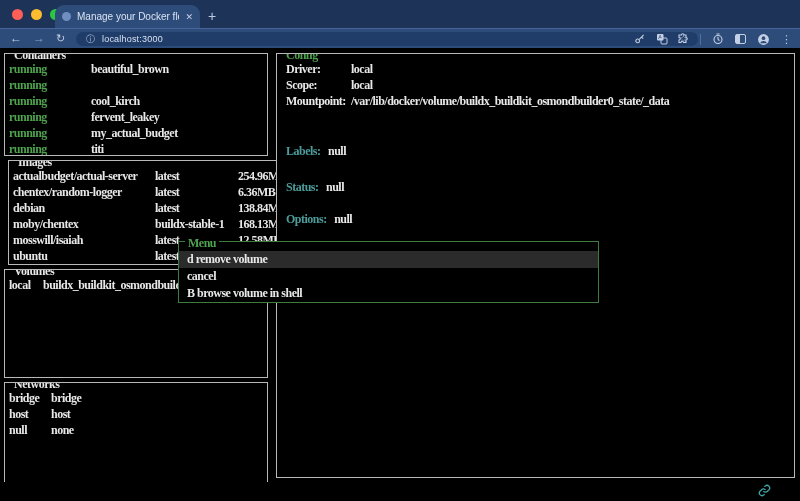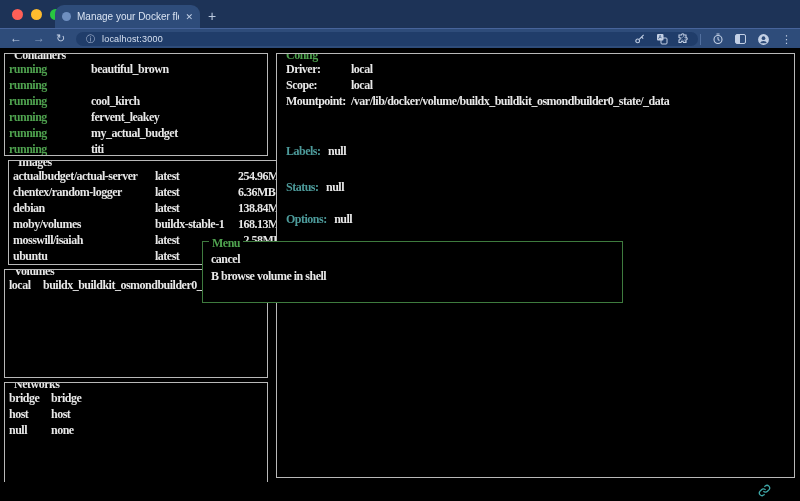--- a/index.html
+++ b/index.html
@@ -64,21 +64,21 @@
   .meta-rows .trow { position:absolute; left:0; right:0; }
   .meta-rows .trow:nth-of-type(1) { top:89px; }
   .meta-rows .trow:nth-of-type(2) { top:125px; }
   .meta-rows .trow:nth-of-type(3) { top:157px; }
   .meta-rows .trow span { position:static; }
   .meta-rows .meta-label { margin-left:9px; }
   .meta-rows .meta-value { margin-left:5px; }
 
   
   .menu { position:absolute; left:178px; top:193px; width:421px; height:62px; background:#000;
-          border:1px solid #3e7b3e; z-index:10;margin-left:24px; }
+          border:1px solid #3e7b3e; z-index:10; }
   .menu .panel-title { color:#4fa24f; }
   .menu-items { position:absolute; inset:0; padding-top:9px; }
   .menu-item { height:17px; line-height:17px; padding-left:8px; white-space:nowrap; }
   .menu-item.selected { background:#2b2b2b; }
 
   
   .statusbar { position:absolute; left:0; top:434px; width:800px; height:19px; background:#000; }
   .statusbar .hint { position:absolute; left:8px; top:3px; line-height:14px; color:#e8e8e8; white-space:nowrap; }
   .link-ind { position:absolute; left:758px; top:2px; }
 </style>
@@ -209,21 +209,21 @@
             <span class="i-size">6.36MB</span>
           </div>
 
           <div class="trow">
             <span class="i-name">debian</span>
             <span class="i-tag">latest</span>
             <span class="i-size">138.84MB</span>
           </div>
 
           <div class="trow">
-            <span class="i-name">moby/volumes</span>
+            <span class="i-name">moby/chentex</span>
             <span class="i-tag">buildx-stable-1</span>
             <span class="i-size">168.13MB</span>
           </div>
 
           <div class="trow">
             <span class="i-name">mosswill/isaiah</span>
             <span class="i-tag">latest</span>
             <span class="i-size">12.58MB</span>
           </div>
 
@@ -303,20 +303,21 @@
             <span class="teal meta-label">Options:</span>
             <span class="meta-value">null</span>
           </div>
         </div>
     </div>
 
     <div class="menu">
       <span class="panel-title">Menu</span>
       <div class="menu-items">
 
+          <div class="menu-item selected">d remove volume</div>
 
           <div class="menu-item">cancel</div>
 
           <div class="menu-item">B browse volume in shell</div>
         </div>
     </div>
 
     <div class="statusbar">
       <span class="link-ind">
         <svg width="13" height="13" viewBox="0 0 24 24" fill="none" stroke="#3fa7a7" stroke-width="2.4">

